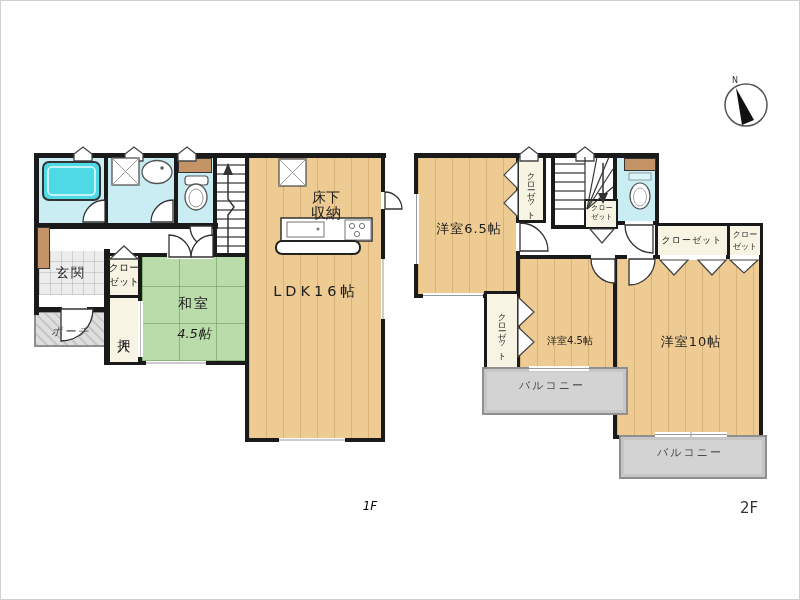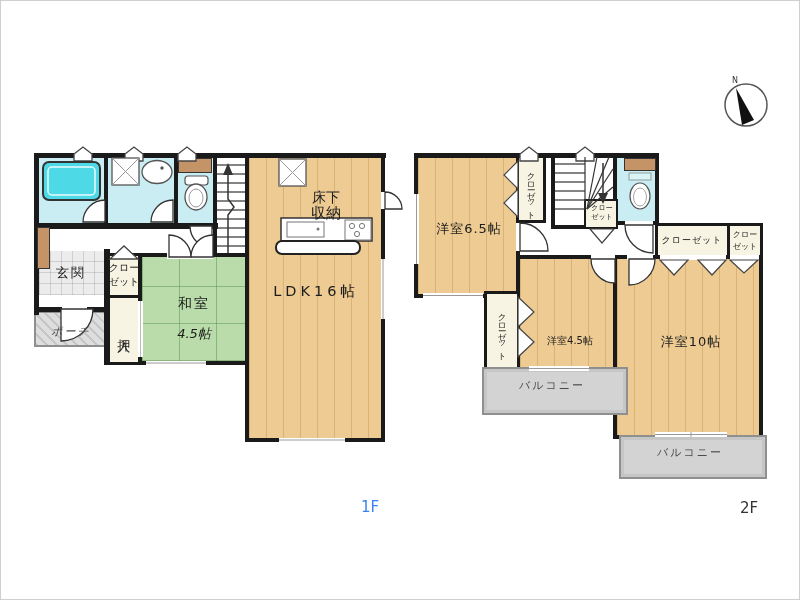--- a/index.html
+++ b/index.html
@@ -233,21 +233,21 @@
   <div class="lbl" style="left:70px;top:272px;font-size:13px;letter-spacing:2px;">玄関</div>
   <div class="lbl" style="left:70px;top:331px;font-size:11px;letter-spacing:2px;color:#4a4a4a;font-style:italic;">ポーチ</div>
   <div class="lbl" style="left:123px;top:266px;font-size:10px;">クロー</div>
   <div class="lbl" style="left:123px;top:280px;font-size:10px;">ゼット</div>
   <div class="lbl vert" style="left:122px;top:328px;font-size:13px;">押入</div>
   <div class="lbl" style="left:193px;top:303px;font-size:14px;letter-spacing:2px;">和室</div>
   <div class="lbl" style="left:193px;top:333px;font-size:13px;font-style:italic;">4.5帖</div>
   <div class="lbl" style="left:315px;top:291px;font-size:14.5px;letter-spacing:4px;">LDK16帖</div>
   <div class="lbl" style="left:325px;top:197px;font-size:14px;">床下</div>
   <div class="lbl" style="left:325px;top:212px;font-size:15px;">収納</div>
-  <div class="lbl" style="left:369px;top:506px;font-size:15px;color:#3b82f6;">1F</div>
+  <div class="lbl" style="left:369px;top:506px;font-size:12px;color:#000000;font-style:italic;">1F</div>
 
   <div class="lbl" style="left:468px;top:228px;font-size:13px;letter-spacing:1px;">洋室6.5帖</div>
   <div class="lbl vert" style="left:530px;top:189px;font-size:8.5px;">クローゼット</div>
   <div class="lbl" style="left:601px;top:208px;font-size:7px;">クロー</div>
   <div class="lbl" style="left:601px;top:217px;font-size:7px;">ゼット</div>
   <div class="lbl" style="left:691px;top:240px;font-size:9px;letter-spacing:1px;">クローゼット</div>
   <div class="lbl" style="left:744px;top:234px;font-size:8px;">クロー</div>
   <div class="lbl" style="left:744px;top:246px;font-size:8px;">ゼット</div>
   <div class="lbl" style="left:569px;top:311px;font-size:10px;margin-top:28px;">洋室4.5帖</div>
   <div class="lbl vert" style="left:501px;top:330px;font-size:8.5px;">クローゼット</div>

